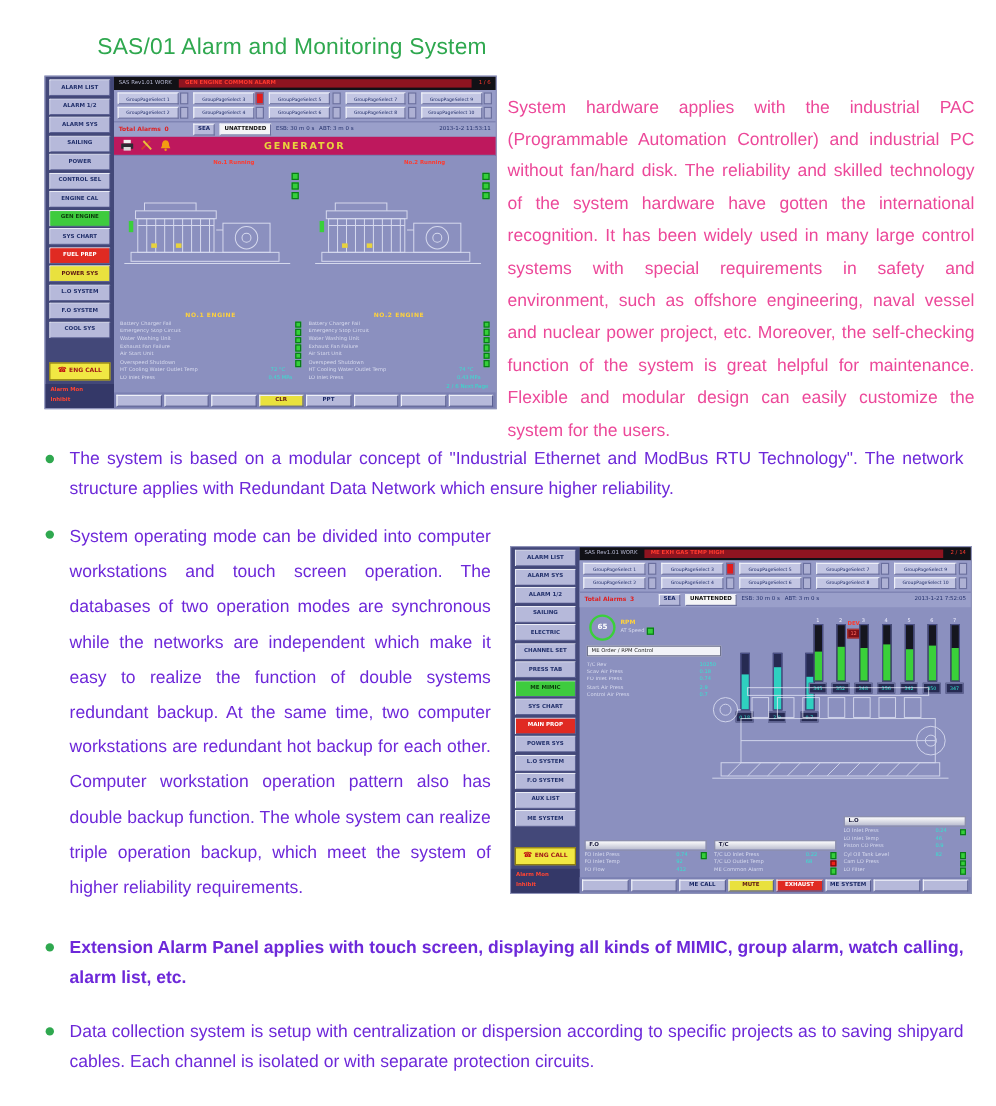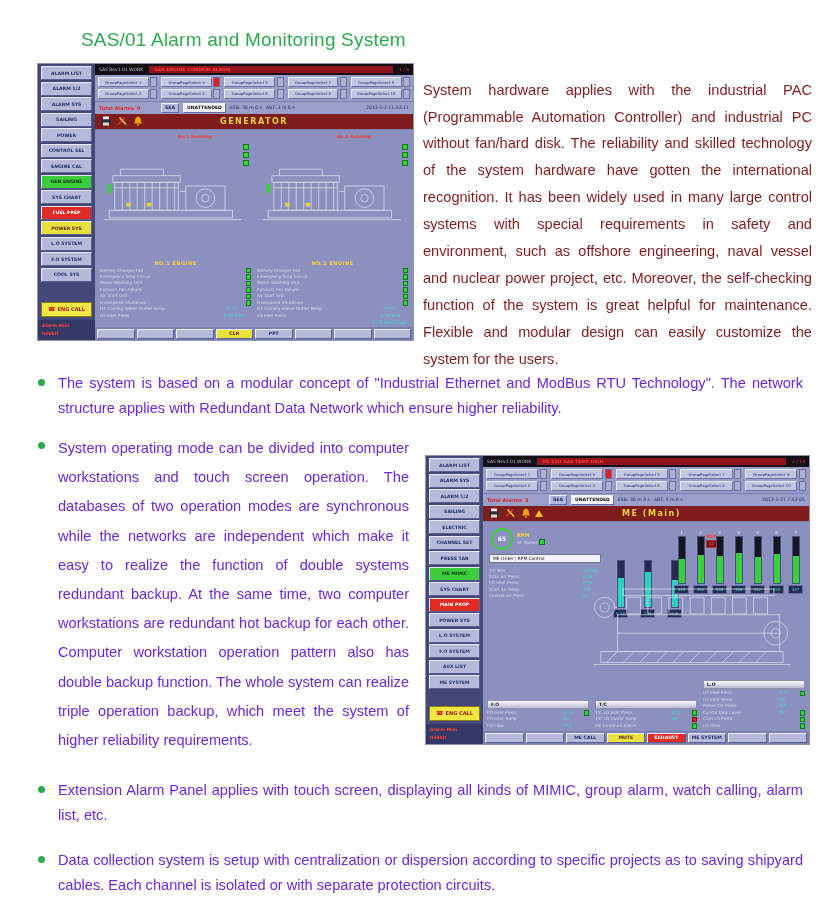--- a/index.html
+++ b/index.html
@@ -1,28 +1,28 @@
 <!DOCTYPE html>
 <html><head>
 <meta charset="utf-8">
 <style>
   html,body{margin:0;padding:0;}
   body{
     width:830px;height:922px;position:relative;background:#ffffff;
     font-family:"Liberation Sans",sans-serif;color:#3c3c3c;overflow:hidden;
   }
   .page-title{position:absolute;left:38px;top:16px;font-size:19px;font-weight:500;color:#2fa84f;letter-spacing:.2px;margin-left:43px;}
-  .intro{position:absolute;left:423px;top:62px;width:389px;font-size:14.6px;line-height:26.9px;text-align:justify;color:#7f1d1d;}
+  .intro{position:absolute;left:423px;top:62px;width:389px;font-size:14.6px;line-height:26.9px;text-align:justify;color:#ec4899;}
   .bullet{position:absolute;display:flex;gap:13px;}
   .bullet .dot{flex:none;width:7px;height:7px;border-radius:50%;background:#2fa84f;margin-top:8px;}
   .bullet p{margin:0;font-size:14.6px;line-height:24.6px;text-align:justify;color:#6d28d9;}
   .bullet1{left:38px;top:371px;width:765px;}
   .bullet2{left:38px;top:434px;width:371px;}
   .bullet2 p{line-height:29.2px;}
-  .bullet3{left:38px;top:778px;width:765px;}
+  .bullet3{left:38px;top:778px;width:765px;font-weight:bold;}
   .bullet4{left:38px;top:848px;width:765px;}
 
   
   .scada{position:absolute;display:flex;background:#8b90bf;border:1px solid #8e92b8;box-sizing:border-box;
          font-family:"DejaVu Sans",sans-serif;}
   .shot1{left:37px;top:63px;width:377px;height:278px;}
   .shot2{left:425px;top:455px;width:385px;height:290px;}
 
   .side{width:57px;background:#434879;padding:2px 3px;display:flex;flex-direction:column;gap:1.5px;box-sizing:border-box;}
   .sbtn{flex:none;height:12px;background:#b6b9da;border:1px solid;border-color:#e9ebf5 #5a5f92 #5a5f92 #e9ebf5;
@@ -55,21 +55,21 @@
   .gsq i.sq-red{background:#e31c1c;}
 
   .statusrow{flex:none;height:12px;background:#9a9fca;display:flex;align-items:center;gap:4px;padding:0 4px;border-top:1px solid #7a7fb0;}
   .alarmcount{font-size:5px;color:#e02020;font-weight:bold;min-width:58px;display:flex;gap:3px;}
   .stbox{background:#b6b9da;border:1px solid;border-color:#eef0f8 #6a6f9e #6a6f9e #eef0f8;font-size:4.6px;
          color:#1c2a66;font-weight:bold;padding:0 3px;height:8px;display:flex;align-items:center;white-space:nowrap;}
   .stbox.white{background:#f4f4f6;color:#111;}
   .stinfo{font-size:4.6px;color:#23306b;white-space:nowrap;}
   .stinfo.right{margin-left:auto;}
 
-  .iconrow{flex:none;height:15px;display:flex;align-items:center;gap:3px;padding:0 4px;background:#7f1d1d;border-bottom:1px solid #7a7fb0;}
+  .iconrow{flex:none;height:15px;display:flex;align-items:center;gap:3px;padding:0 4px;background:#be185d;border-bottom:1px solid #7a7fb0;}
   .icon{flex:none;width:13px;height:11px;display:flex;align-items:center;justify-content:center;}
   .warn{flex:none;width:0;height:0;border-left:4px solid transparent;border-right:4px solid transparent;border-bottom:7px solid #f2c21a;}
   .screen-title{flex:1;text-align:center;font-size:8px;font-weight:bold;color:#e8d33c;letter-spacing:1.5px;white-space:nowrap;overflow:hidden;}
   .icon-spacer{flex:none;width:45px;}
 
   .mimic{flex:1;position:relative;overflow:hidden;display:flex;flex-direction:column;}
 
   
   .engines{flex:1;display:flex;min-height:90px;}
   .engwrap{flex:1;position:relative;min-width:0;}
@@ -520,44 +520,20 @@
       <span class="alarmcount">
         <span>Total Alarms</span>
         <b>3</b>
       </span>
       <span class="stbox">SEA</span>
       <span class="stbox white">UNATTENDED</span>
       <span class="stinfo">ESB: 30 m 0 s</span>
       <span class="stinfo">ABT: 3 m 0 s</span>
       <span class="stinfo right">2013-1-21  7:52:05</span>
     </div>
-    <div class="iconrow">
-      <span class="icon">
-        <svg viewBox="0 0 12 10" width="12" height="10">
-            <rect x="3" y="0.5" width="6" height="3" fill="#f0f0f0"></rect>
-            <rect x="1" y="3.5" width="10" height="4.5" rx="0.5" fill="#2b2b33"></rect>
-            <rect x="3" y="6.5" width="6" height="3" fill="#dcdcdc"></rect>
-          </svg>
-      </span>
-      <span class="icon">
-        <svg viewBox="0 0 12 10" width="12" height="10">
-            <path d="M2 8.5 L9 1.5" stroke="#d23a2e" stroke-width="1.6"></path>
-            <path d="M3.5 1.5 L10 8.5" stroke="#e8c23c" stroke-width="1.6"></path>
-          </svg>
-      </span>
-      <span class="icon">
-        <svg viewBox="0 0 12 10" width="12" height="10">
-            <path d="M6 0.8 C3.4 0.8 3 3.6 3 5.4 L2 7.6 H10 L9 5.4 C9 3.6 8.6 0.8 6 0.8 Z" fill="#f39c12"></path>
-            <circle cx="6" cy="8.8" r="1" fill="#f39c12"></circle>
-          </svg>
-      </span>
-      <span class="warn"></span>
-      <span class="screen-title">ME (Main)</span>
-      <span class="icon-spacer"></span>
-    </div>
     <div class="mimic2">
       <div class="gauge">
         <span class="ring">65</span>
         <span class="gtxt">
           <div class="u">RPM</div>
           <div class="s">
             <span>AT Speed</span>
               <i></i>
           </div>
         </span>

